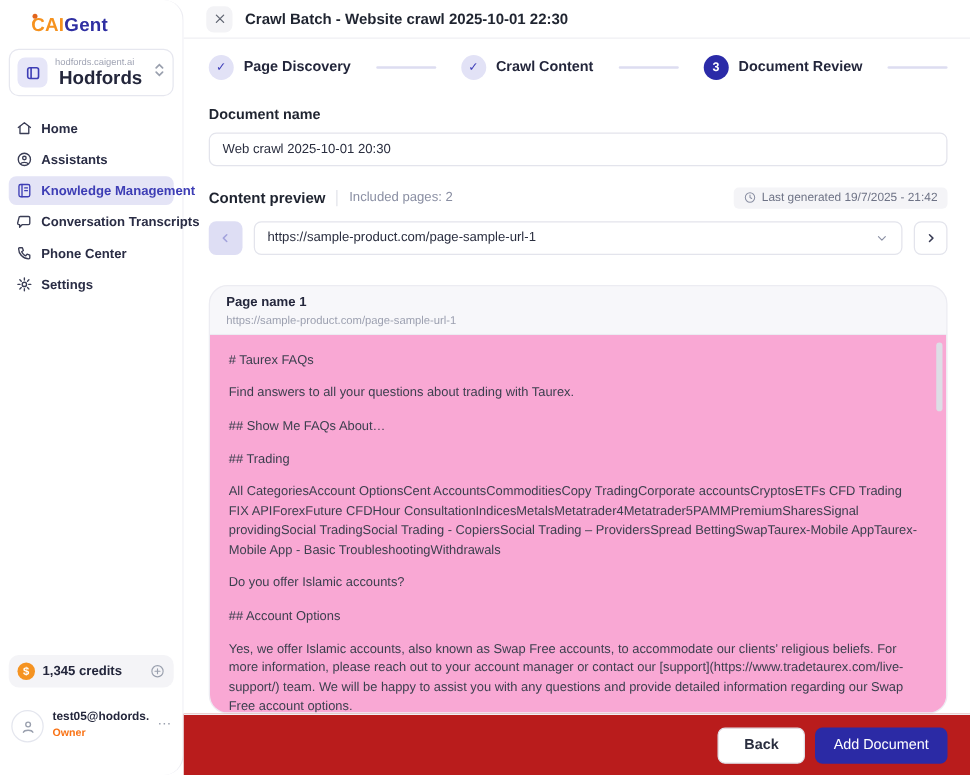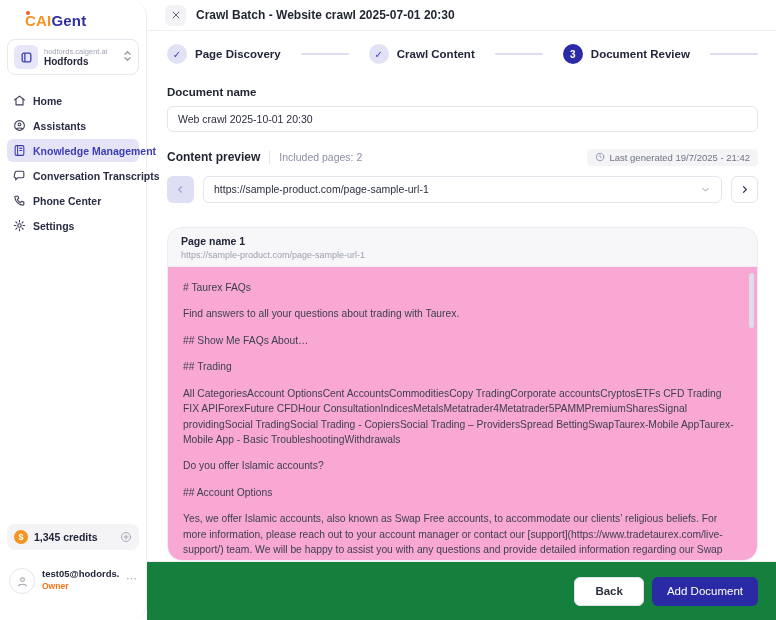--- a/index.html
+++ b/index.html
@@ -10,21 +10,21 @@
   
   .sidebar { width:147px; min-width:147px; border-right:1px solid #ECECF2; display:flex; flex-direction:column; padding:10px 7px 26px 7px; background:#fff;border-radius:16px; }
   .logo { font-size:15px; font-weight:bold; padding:2px 0 10px 18px; letter-spacing:.2px; position:relative; }
   .logo .l1 { color:#F6921E; }
   .logo .l2 { color:#2F2FA2; }
   .logo .dot { position:absolute; left:19px; top:1px; width:4px; height:4px; border-radius:50%; background:#E2641B; }
   .workspace { border:1px solid #E6E7EF; border-radius:8px; padding:5px 6px; display:flex; align-items:center; gap:6px; background:#fff; cursor:pointer; }
   .ws-icon { width:24px; height:24px; border-radius:6px; background:#E6E6F8; display:flex; align-items:center; justify-content:center; color:#3D3DB5; flex:none; }
   .ws-text { flex:1; min-width:0; }
   .ws-domain { font-size:7.5px; color:#A0A4B4; white-space:nowrap; overflow:hidden; }
-  .ws-name { font-size:10px; font-weight:bold; color:#23263B; }
+  .ws-name { font-size:15px; font-weight:bold; color:#23263B;text-align:center; }
   .ws-caret { color:#9AA0AE; flex:none; }
 
   .nav { margin-top:14px; display:flex; flex-direction:column; gap:2px; }
   .nav-item { display:flex; align-items:flex-end; gap:7px; padding:5px 6px; border-radius:6px; font-size:10.5px; font-weight:bold; color:#2A2D45; cursor:pointer; white-space:nowrap; }
   .nav-item .nicon { display:flex; color:#3A3D55; flex:none; }
   .nav-item.active { background:#E4E4F6; color:#3D3DB5; }
   .nav-item.active .nicon { color:#3D3DB5; }
 
   .credits { margin-top:auto; background:#F4F4F7; border-radius:8px; height:26px; display:flex; align-items:center; gap:6px; padding:0 7px; cursor:pointer; }
   .coin { width:14px; height:14px; border-radius:50%; background:#F59321; color:#fff; font-size:9px; font-weight:bold; display:flex; align-items:center; justify-content:center; flex:none; }
@@ -74,21 +74,21 @@
   .url-select .dd-caret { color:#8A8FA3; display:flex; }
 
   .content-card { margin-top:24px; height:348px; border:1px solid #ECECF2; border-radius:15px; background:#F7F7FA; display:flex; flex-direction:column; overflow:hidden;justify-content:space-between; }
   .card-head { padding:7px 13px 6px 13px; }
   .page-name { font-size:10.5px; font-weight:bold; color:#23263B; }
   .page-url { font-size:9px; color:#9CA0B0; margin-top:3px; }
   .card-body { flex:1; background:#f9a8d4; border-top:1px solid #ECECF2; border-radius:0 0 8px 8px; padding:13px 22px 10px 15px; overflow:hidden; position:relative; }
   .scroll-thumb { position:absolute; right:3px; top:6px; width:5px; height:55px; border-radius:3px; background:#DDDEE6; }
   .md-line { font-size:10.3px; line-height:1.5; color:#3B3F4E; margin-bottom:11px; }
 
-  .main-footer { border-top:1px solid #EFEFF3; height:59px; display:flex; align-items:center; justify-content:flex-end; gap:8px; padding:0 18px; background:#15803d; }
+  .main-footer { border-top:1px solid #EFEFF3; height:49px; display:flex; align-items:center; justify-content:flex-end; gap:8px; padding:0 18px; background:#b91c1c; }
   .btn-back { background:#fff; border:1px solid #E0E1E8; border-radius:6px; padding:0 20px; height:29px; font-size:11.5px; font-weight:bold; color:#2A2E3F; cursor:pointer; font-family:"Liberation Sans", sans-serif; }
   .btn-add { background:#2B2AA5; border:none; border-radius:6px; padding:0 15px; height:29px; font-size:11.5px; font-weight:normal; color:#fff; cursor:pointer; font-family:"Liberation Sans", sans-serif; }
 </style>
 </head>
 <body>
 
 <div class="app">
 
   <aside class="sidebar">
     <div class="logo">
@@ -197,21 +197,21 @@
     </div>
   </aside>
 
   <main class="main">
     <div class="main-header">
       <button class="close-btn">
           <svg width="10" height="10" viewBox="0 0 24 24" fill="none" stroke="currentColor" stroke-width="2.4" stroke-linecap="round">
             <path d="M5 5 L19 19 M19 5 L5 19"></path>
           </svg>
         </button>
-      <span class="main-title">Crawl Batch - Website crawl 2025-07-01 20:30</span>
+      <span class="main-title">Crawl Batch - Website crawl 2025-10-01 22:30</span>
     </div>
 
     <div class="main-body">
 
       <div class="stepper">
         <div class="step">
           <span class="step-circle done">✓</span>
           <span class="step-label">Page Discovery</span>
         </div>
         <div class="connector"></div>

